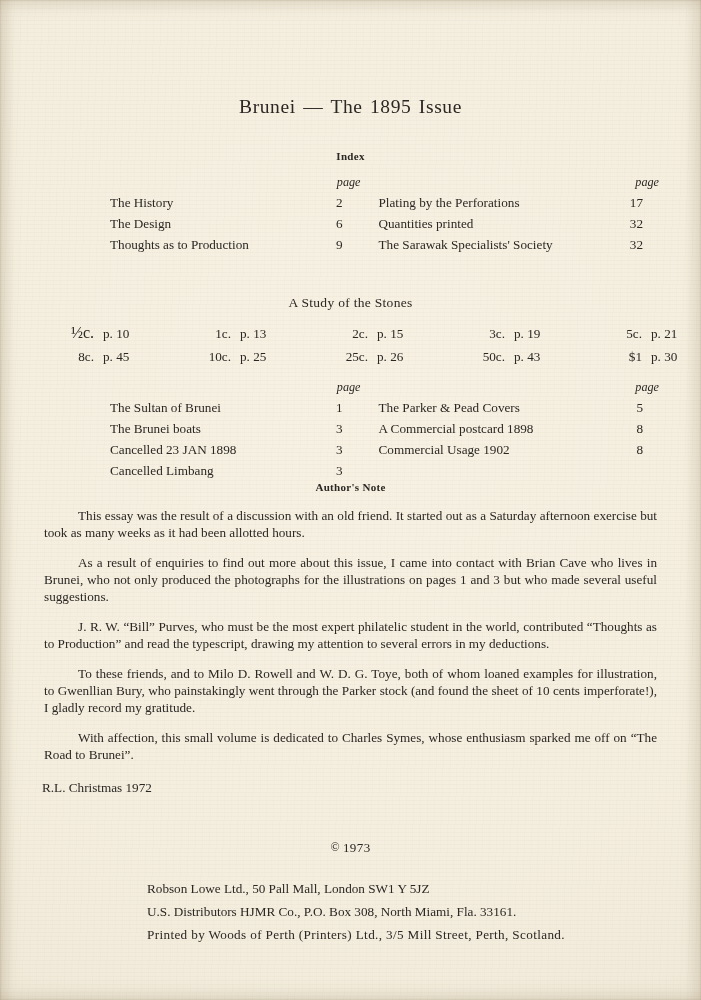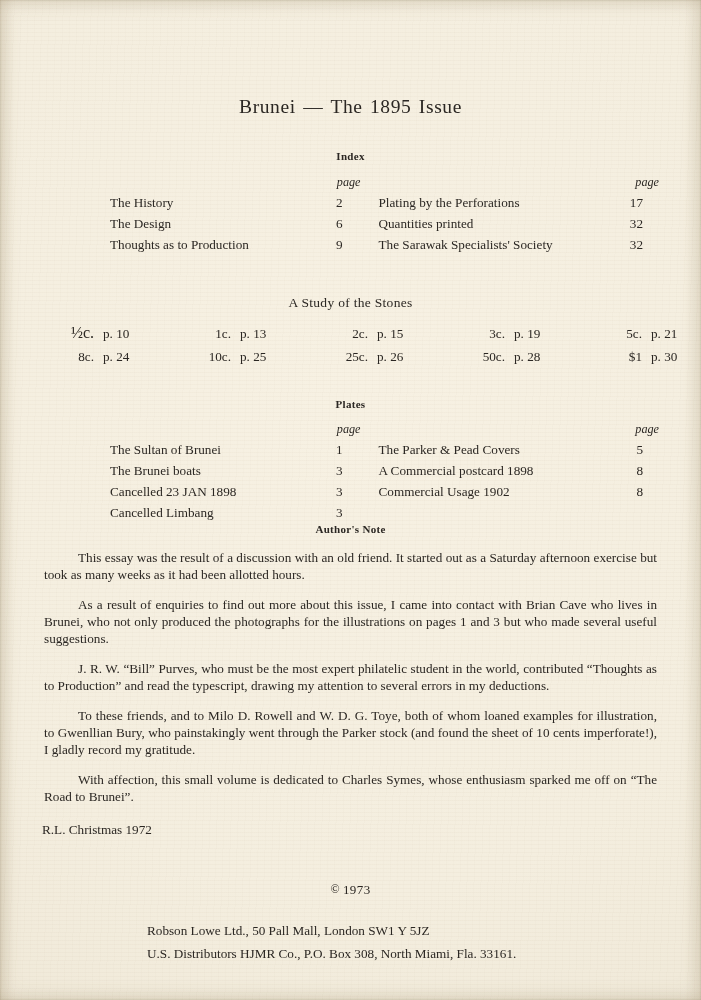--- a/index.html
+++ b/index.html
@@ -230,34 +230,33 @@
           <td class="pg">p. 13</td>
           <td class="denom">2c.</td>
           <td class="pg">p. 15</td>
           <td class="denom">3c.</td>
           <td class="pg">p. 19</td>
           <td class="denom">5c.</td>
           <td class="pg">p. 21</td>
         </tr>
         <tr>
           <td class="denom">8c.</td>
-          <td class="pg">p. 24</td>
+          <td class="pg">p. 45</td>
           <td class="denom">10c.</td>
           <td class="pg">p. 25</td>
           <td class="denom">25c.</td>
           <td class="pg">p. 26</td>
           <td class="denom">50c.</td>
-          <td class="pg">p. 28</td>
+          <td class="pg">p. 43</td>
           <td class="denom">$1</td>
           <td class="pg">p. 30</td>
         </tr>
       </tbody>
     </table>
 
-    <div class="section-heading heading-plates">Plates</div>
 
     <table class="contents plates">
       <tbody>
         <tr>
           <td class="c-title"></td>
           <td class="pagelabel">page</td>
           <td class="c-gap"></td>
           <td class="c-title2"></td>
           <td class="pagelabel2">page</td>
         </tr>
@@ -302,16 +301,17 @@
 
     <div class="signature">R.L. Christmas 1972</div>
 
     <div class="copyright">
       <span class="cmark">©</span><span>1973</span>
     </div>
 
     <div class="imprint">
       <div class="line">Robson Lowe Ltd., 50 Pall Mall, London SW1 Y 5JZ</div>
       <div class="line">U.S. Distributors HJMR Co., P.O. Box 308, North Miami, Fla. 33161.</div>
+      <div class="line spaced">Printed by Woods of Perth (Printers) Ltd., 3/5 Mill Street, Perth, Scotland.</div>
     </div>
 
   </div>
 </div>
 
 </body></html>

